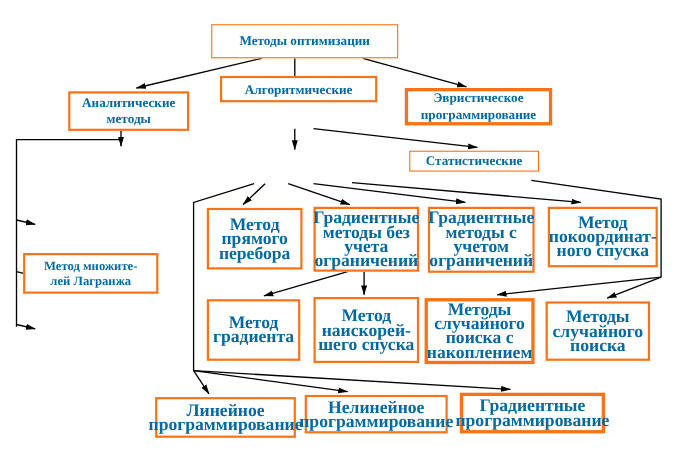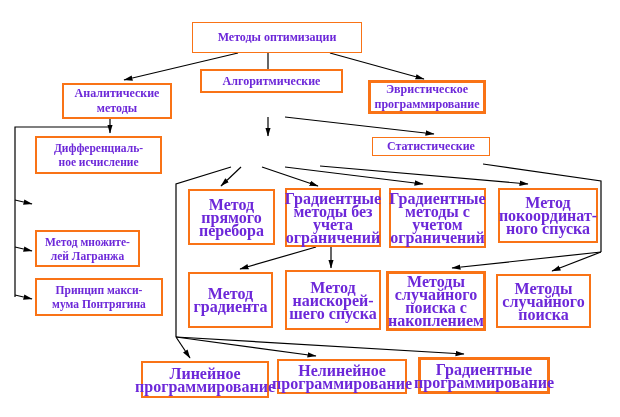--- a/index.html
+++ b/index.html
@@ -3,21 +3,21 @@
 <meta charset="utf-8">
 <style>
   html,body{margin:0;padding:0;background:#ffffff;}
   .stage{
     position:relative;width:620px;height:417px;background:#ffffff;overflow:hidden;
     font-family:"Liberation Serif","DejaVu Serif",serif;
   }
   .edges{position:absolute;left:0;top:0;z-index:1;}
   .node{
     position:absolute;box-sizing:border-box;z-index:2;
-    border:2px solid #f97316;background:#fff;color:#6d28d9;
+    border:2px solid #f97316;background:#fff;color:#0369a1;
     display:flex;align-items:center;justify-content:center;
     text-align:center;font-weight:bold;
   }
   .node .lbl{white-space:pre-line;display:block;padding:0 2px;}
   .thick{border-width:3px;}
   .fs12{font-size:12px;line-height:15px;}
   .fs115{font-size:11.5px;line-height:14px;}
   .fs11{font-size:16px;line-height:13px;}
 </style>
 </head>
@@ -62,36 +62,28 @@
       <span class="lbl">Методы оптимизации</span>
     </div>
 
   <div class="node fs12" style="left:62px;top:83px;width:110px;height:36px">
       <span class="lbl">Аналитические
 методы</span>
     </div>
   <div class="node fs12" style="left:200px;top:69px;width:143px;height:24px">
       <span class="lbl">Алгоритмические</span>
     </div>
-  <div class="node fs12 thick" style="left:368px;top:80px;width:118px;height:34px">
+  <div class="node fs12 thick" style="left:368px;top:80px;width:134px;height:34px">
       <span class="lbl">Эвристическое
 программирование</span>
     </div>
 
-  <div class="node fs115" style="left:35px;top:136px;width:127px;height:38px">
-      <span class="lbl">Дифференциаль-
-ное исчисление</span>
-    </div>
-  <div class="node fs115" style="left:35px;top:230px;width:105px;height:37px">
+  <div class="node fs115" style="left:21px;top:230px;width:123px;height:37px">
       <span class="lbl">Метод множите-
 лей Лагранжа</span>
-    </div>
-  <div class="node fs115" style="left:35px;top:278px;width:128px;height:38px">
-      <span class="lbl">Принцип макси-
-мума Понтрягина</span>
     </div>
 
   <div class="node fs12" style="left:372px;top:137px;width:118px;height:19px;border-width:1.5px">
       <span class="lbl">Статистические</span>
     </div>
 
   <div class="node fs11" style="left:188px;top:189px;width:87px;height:56px">
       <span class="lbl">Метод
 прямого
 перебора</span>

